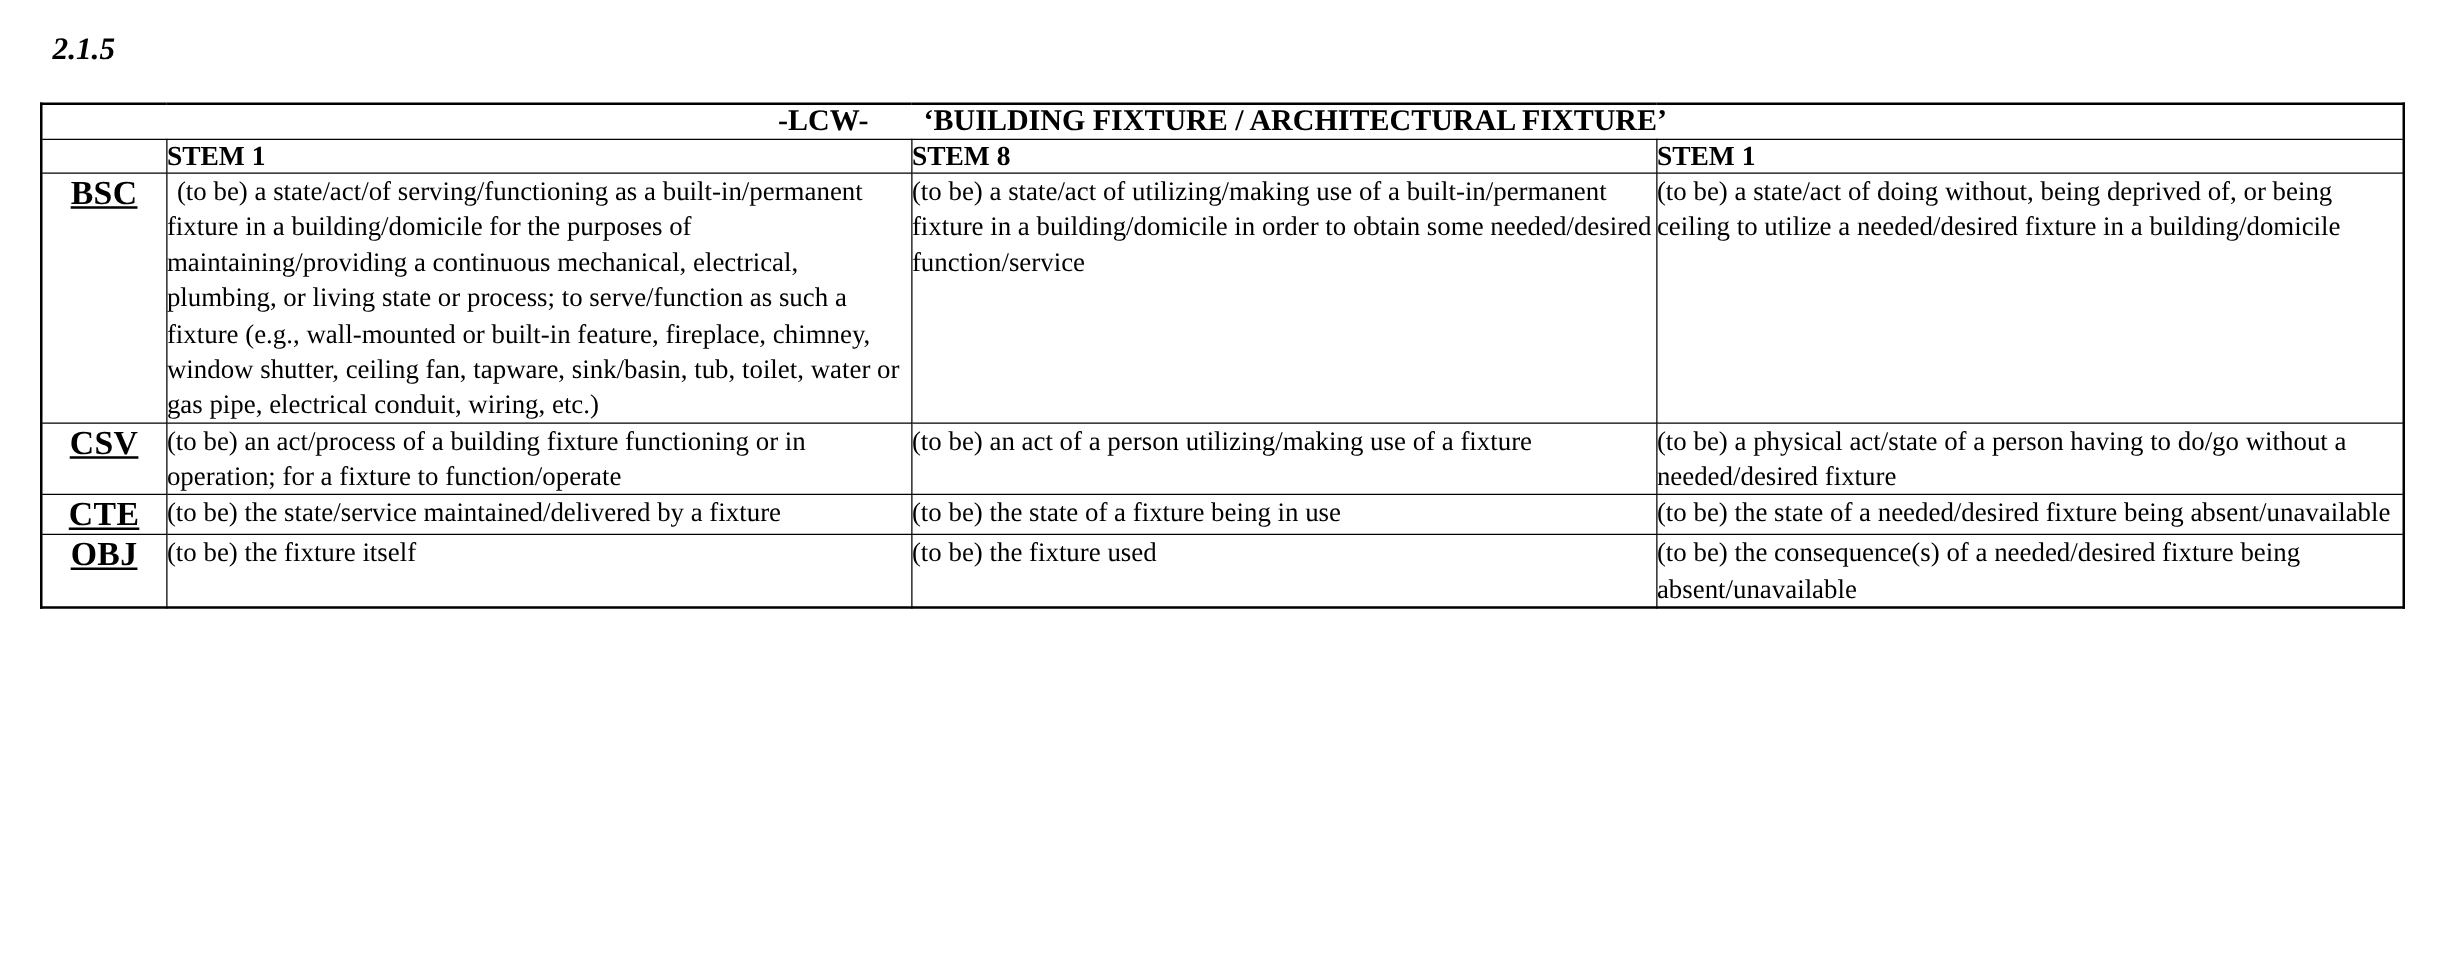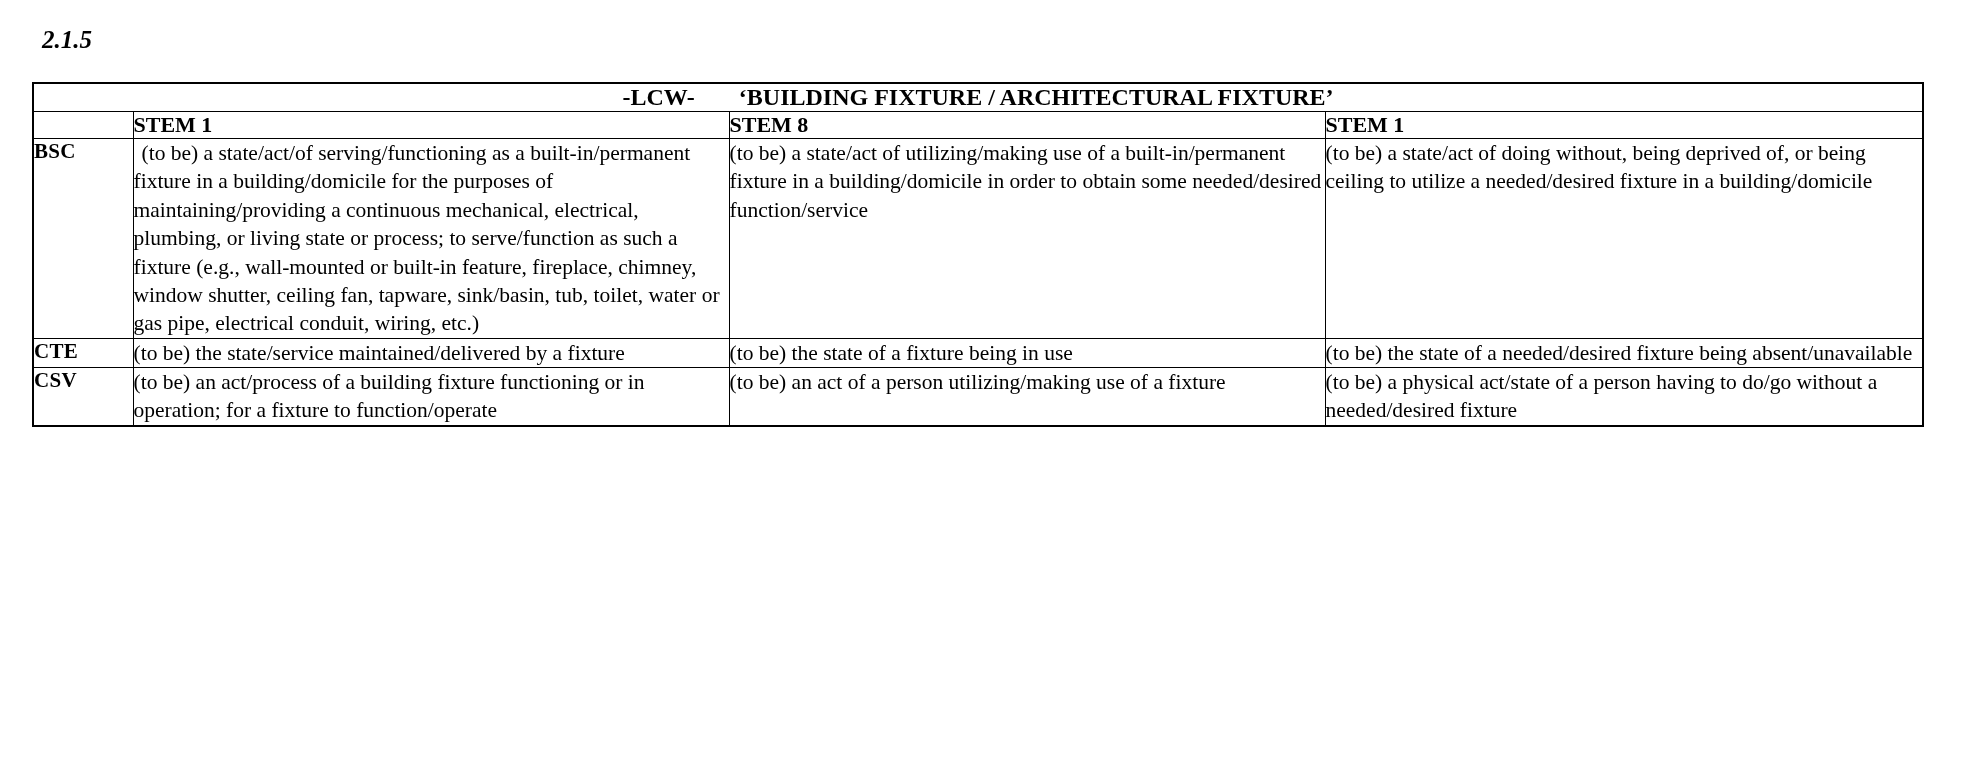--- a/index.html
+++ b/index.html
@@ -66,24 +66,25 @@
     text-align: left;
     font-weight: bold;
     font-size: 22px;
     padding: 8px 0 9px 0;
   }
   .corner-cell {
     width: 100px;
   }
   .rowlabel {
     font-weight: bold;
-    font-size: 21px;
-    text-align: left;
+    font-size: 27px;
+    text-align: center;
     padding: 14px 0 0 0;
     letter-spacing: 0.3px;
+    text-decoration: underline;
   }
   .cell-text {
     font-size: 21.5px;
     line-height: 1.32;
     padding: 12px 12px 12px 14px;
     text-align: left;
   }
   .indent-first {
     text-indent: 8px;
     font-family: Liberation Serif, serif;
@@ -120,30 +121,36 @@
         </tr>
 
         <tr>
           <td class="rowlabel">BSC</td>
           <td class="cell-text indent-first">(to be) a state/act/of serving/functioning as a built-in/permanent fixture in a building/domicile for the purposes of maintaining/providing a continuous mechanical, electrical, plumbing, or living state or process; to serve/function as such a fixture (e.g., wall-mounted or built-in feature, fireplace, chimney, window shutter, ceiling fan, tapware, sink/basin, tub, toilet, water or gas pipe, electrical conduit, wiring, etc.)</td>
           <td class="cell-text">(to be) a state/act of utilizing/making use of a built-in/permanent fixture in a building/domicile in order to obtain some needed/desired function/service</td>
           <td class="cell-text">(to be) a state/act of doing without, being deprived of, or being ceiling to utilize a needed/desired fixture in a building/domicile</td>
         </tr>
 
         <tr>
+          <td class="rowlabel">CSV</td>
+          <td class="cell-text">(to be) an act/process of a building fixture functioning or in operation; for a fixture to function/operate</td>
+          <td class="cell-text">(to be) an act of a person utilizing/making use of a fixture</td>
+          <td class="cell-text">(to be) a physical act/state of a person having to do/go without a needed/desired fixture</td>
+        </tr>
+
+        <tr>
           <td class="rowlabel">CTE</td>
           <td class="cell-text">(to be) the state/service maintained/delivered by a fixture</td>
           <td class="cell-text">(to be) the state of a fixture being in use</td>
           <td class="cell-text">(to be) the state of a needed/desired fixture being absent/unavailable</td>
         </tr>
 
         <tr>
-          <td class="rowlabel">CSV</td>
-          <td class="cell-text">(to be) an act/process of a building fixture functioning or in operation; for a fixture to function/operate</td>
-          <td class="cell-text">(to be) an act of a person utilizing/making use of a fixture</td>
-          <td class="cell-text">(to be) a physical act/state of a person having to do/go without a needed/desired fixture</td>
+          <td class="rowlabel">OBJ</td>
+          <td class="cell-text">(to be) the fixture itself</td>
+          <td class="cell-text">(to be) the fixture used</td>
+          <td class="cell-text">(to be) the consequence(s) of a needed/desired fixture being absent/unavailable</td>
         </tr>
-
       </tbody>
     </table>
   </div>
 
 </div>
 
 </body></html>

